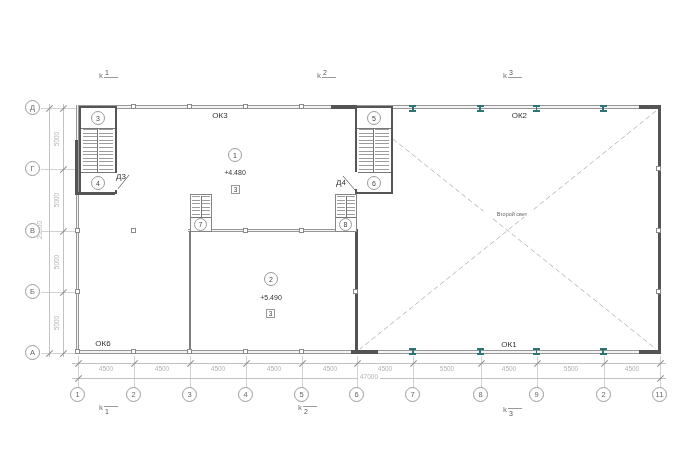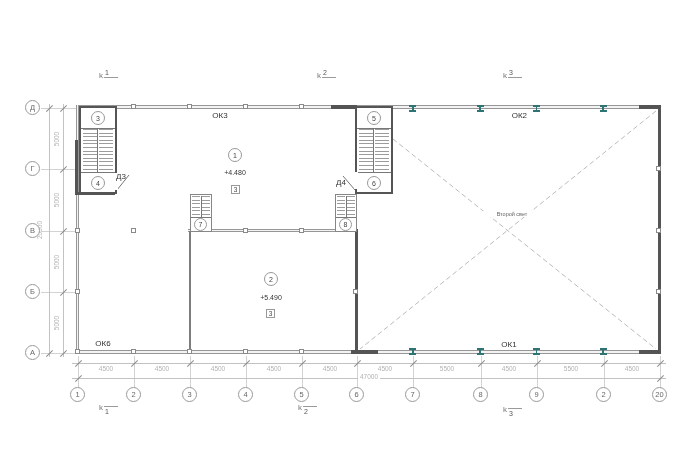--- a/index.html
+++ b/index.html
@@ -169,21 +169,21 @@
   <div class="bubble" style="left:473px;top:387px">
       <span>8</span>
     </div>
   <div class="bubble" style="left:529px;top:387px">
       <span>9</span>
     </div>
   <div class="bubble" style="left:596px;top:387px">
       <span>2</span>
     </div>
   <div class="bubble" style="left:652px;top:387px">
-      <span>20</span>
+      <span>11</span>
     </div>
 
   <div class="wall-h" style="left:76px;top:105px;width:585px;height:4px"></div>
   <div class="wall-v" style="left:76px;top:105px;width:3px;height:249px"></div>
   <div class="wall-h" style="left:76px;top:350px;width:585px;height:4px"></div>
   <div class="wall-dark" style="left:658px;top:105px;width:3px;height:249px"></div>
   <div class="wall-dark" style="left:639px;top:105px;width:22px;height:4px"></div>
   <div class="wall-dark" style="left:639px;top:350px;width:22px;height:4px"></div>
   <div class="wall-dark" style="left:351px;top:350px;width:27px;height:4px"></div>
   <div class="wall-dark" style="left:331px;top:105px;width:26px;height:4px"></div>

